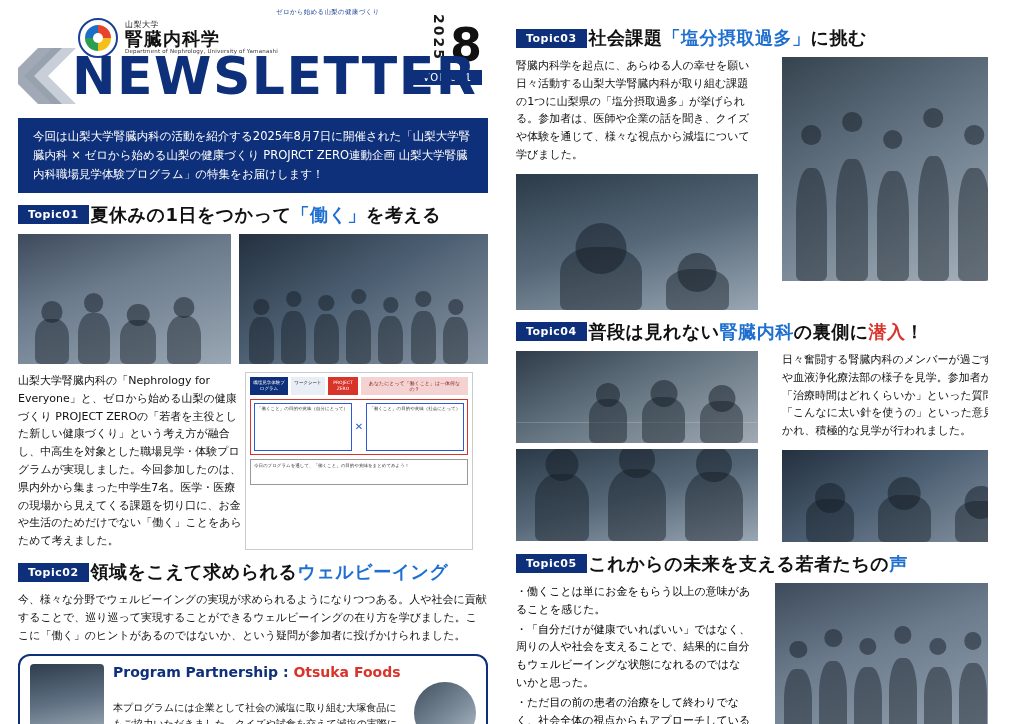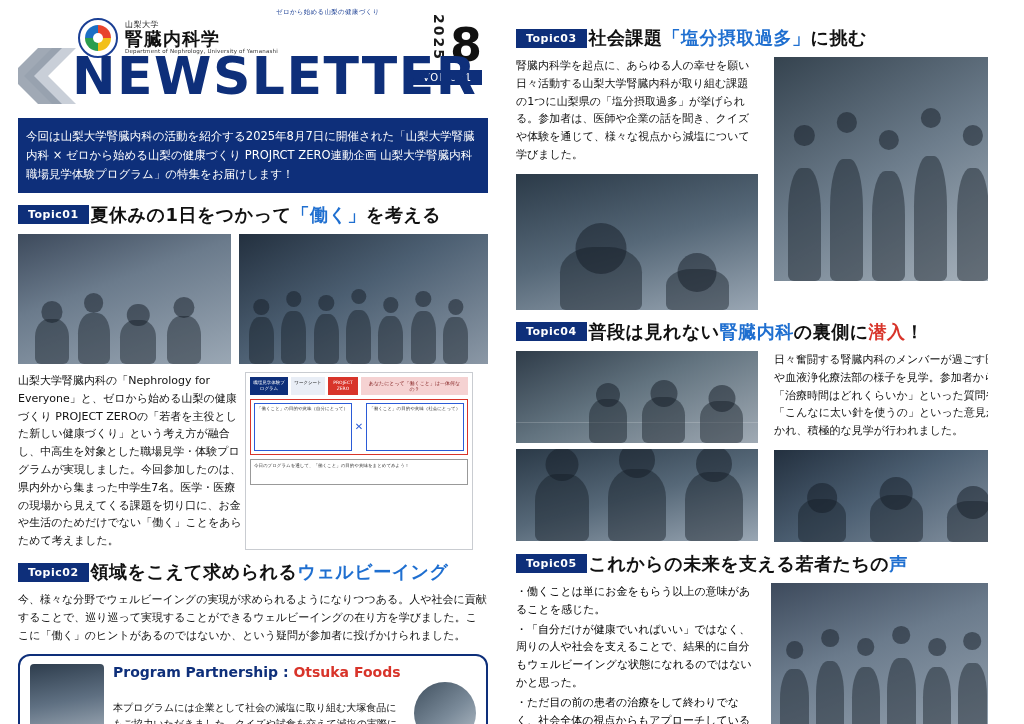--- a/index.html
+++ b/index.html
@@ -108,21 +108,21 @@
     font-size: 52px; font-weight: 800; color: #0e2f7a;
     letter-spacing: 1.5px;
     line-height: 1;
     font-family: "DejaVu Sans", "Liberation Sans", sans-serif;
   }
 
   
   .intro {
     background: #0e2f7a; color: #fff;
     font-size: 11.5px; line-height: 1.65;
-    padding: 9px 8px;
+    padding: 9px 15px;
     margin-top: 2px;
   }
 
   
   .topic-row { display: flex; align-items: center; gap: 2px; margin: 10px 0 7px; }
   .topic-badge {
     background: #0e2f7a; color: #fff;
     font-size: 11px; font-weight: 700;
     padding: 3px 10px; letter-spacing: .5px;
     white-space: nowrap;
@@ -167,21 +167,21 @@
   }
   .partner-thumb { width: 74px; height: 74px; background: #c7ced6; border-radius: 4px; flex: none; position: relative; overflow: hidden;}
   .partner-main { flex: 1; }
   .partner-title { font-size: 14px; font-weight: 800; color: #0e2f7a; margin-bottom: 20px; }
   .partner-title .org { color: #d8342a; }
   .partner-body { font-size: 10px; line-height: 1.55; color: #111; }
   .partner-person { width: 62px; height: 62px; border-radius: 50%; background: #cfd6dd; flex: none; overflow: hidden; position: relative; align-self: center;}
 
   
   .r-text { font-size: 11px; line-height: 1.62; color: #111; }
-  .t3-body { display: flex; gap: 16px; }
+  .t3-body { display: flex; gap: 24px; }
   .bullets { font-size: 11px; line-height: 1.62; }
   .bullets div { margin-bottom: 2px; }
 
   
   .pA { background: linear-gradient(160deg,#3d4a5c 0%, #6b7b8c 40%, #9aa7b4 100%); }
   .pB { background: linear-gradient(150deg,#23303f 0%, #4c5f72 45%, #8b98a6 100%); }
   .pC { background: linear-gradient(170deg,#2e3d4d 0%, #5f7082 50%, #a5b0bb 100%); }
   .pD { background: linear-gradient(140deg,#40505f 0%, #7a8a99 55%, #b6c0c9 100%); }
   .pE { background: linear-gradient(165deg,#2b3a48 0%, #566878 50%, #99a6b3 100%); }
   .pF { background: linear-gradient(150deg,#35434f 0%, #6d7d8c 50%, #aab5bf 100%); }

